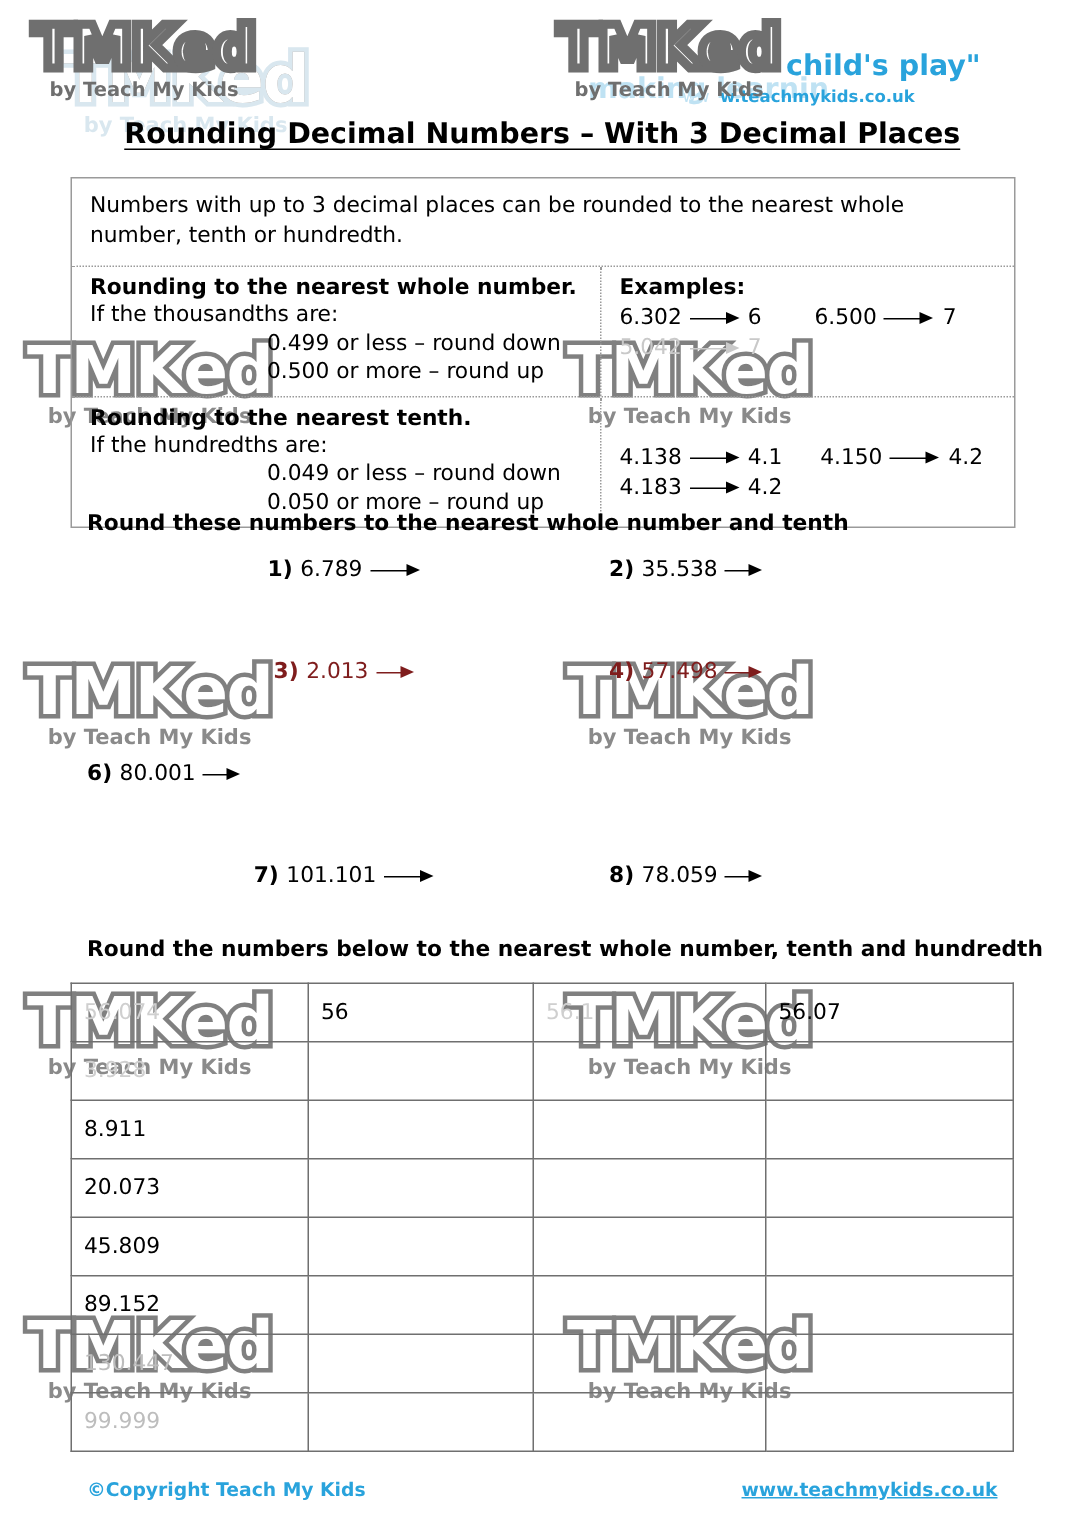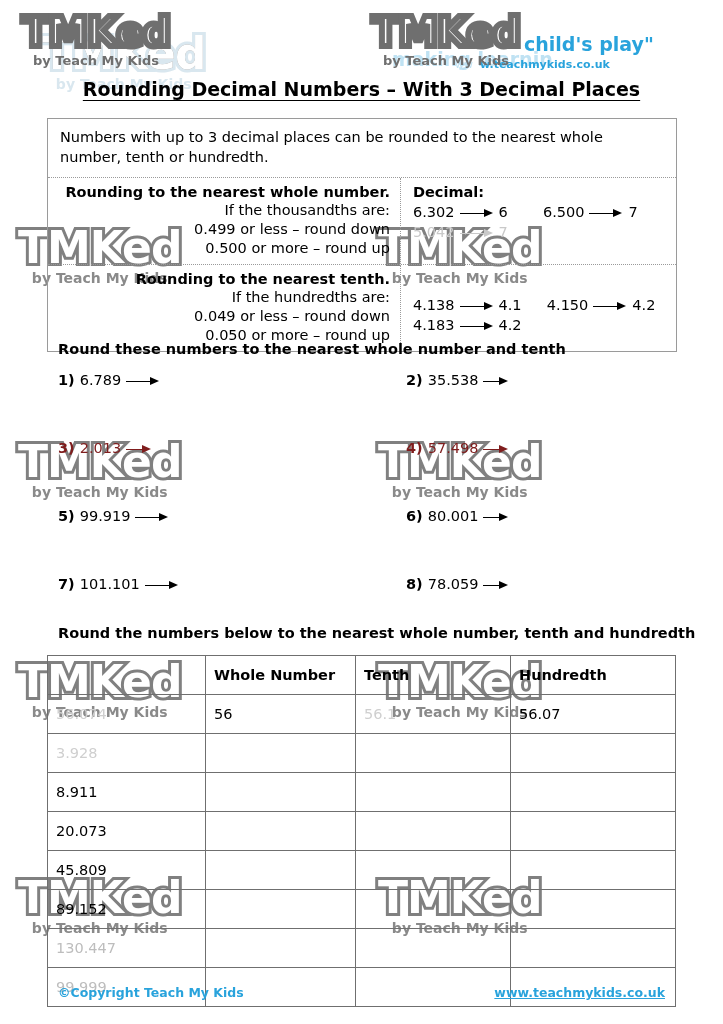--- a/index.html
+++ b/index.html
@@ -60,45 +60,45 @@
   }
 
   
   .rulebox{
     position:absolute;left:47px;top:118px;width:628px;z-index:6;
     border:1px solid #9a9a9a;background:transparent;
   }
   .rb-intro{padding:9px 12px 10px 12px;font-size:14.5px;line-height:1.35;}
   .rb-sep{border-top:1px dotted #9a9a9a;}
   .rb-row{display:flex;min-height:60px;}
-  .rb-left{width:352px;padding:6px 10px 8px 12px;box-sizing:border-box;text-align:right;}
+  .rb-left{width:352px;padding:6px 10px 8px 12px;box-sizing:border-box;}
   .rb-right{
     flex:1;padding:6px 10px 8px 12px;box-sizing:border-box;
     border-left:1px dotted #9a9a9a;
   }
   .rb-head{font-weight:bold;font-size:14.5px;}
-  .rb-line{font-size:14.5px;margin-top:2px;margin-left:40px;}
+  .rb-line{font-size:14.5px;margin-top:2px;}
   .rb-indent{padding-left:118px;font-size:14.5px;margin-top:3px;}
   .ex-line{font-size:14.5px;margin-top:4px;white-space:nowrap;}
   .ex-line.faded{color:#c9c9c9;}
   .arrow{display:inline-block;position:relative;vertical-align:middle;
     width:34px;height:9px;margin:0 5px;}
   .arrow::before{content:"";position:absolute;left:0;top:4px;width:26px;height:1.6px;background:currentColor;}
   .arrow::after{content:"";position:absolute;left:24px;top:0px;
     border-left:9px solid currentColor;border-top:4.5px solid transparent;border-bottom:4.5px solid transparent;}
   .arrow.short{width:26px;}
   .arrow.short::before{width:18px;}
   .arrow.short::after{left:16px;}
 
   
   .instr{position:absolute;z-index:6;font-weight:bold;font-size:14.5px;white-space:nowrap;}
 
   
   .qgrid{position:absolute;left:58px;top:372px;width:620px;z-index:6;}
-  .qrow{display:flex;height:68px;}
+  .qrow{display:flex;height:68px;text-align:center;}
   .qcell{width:348px;font-size:14.5px;white-space:nowrap;}
   .qcell.right{width:auto;}
   .qnum{font-weight:bold;margin-right:5px;}
   .qcell.obscured{color:#7f1d1d;}
 
   
   .tbl{position:absolute;left:47px;top:655px;width:628px;z-index:6;
     border-collapse:collapse;table-layout:fixed;background:transparent;}
   .tbl td,.tbl th{
     border:1px solid #6f6f6f;height:32px;padding:3px 8px;
@@ -151,21 +151,21 @@
     <div class="rb-sep"></div>
 
     <div class="rb-row">
       <div class="rb-left">
         <div class="rb-head">Rounding to the nearest whole number.</div>
         <div class="rb-line">If the thousandths are:</div>
         <div class="rb-indent">0.499 or less – round down</div>
         <div class="rb-indent">0.500 or more – round up</div>
       </div>
       <div class="rb-right">
-        <div class="rb-head">Decimal:</div>
+        <div class="rb-head">Examples:</div>
         <div class="ex-line">
           <span>6.302</span><span class="arrow"></span><span>6</span>
           <span style="display:inline-block;width:26px;"></span>
           <span>6.500</span><span class="arrow"></span><span>7</span>
         </div>
         <div class="ex-line faded">
           <span>5.042</span><span class="arrow"></span><span>7</span>
         </div>
       </div>
     </div>
@@ -215,23 +215,20 @@
     </div>
     <div class="qrow">
       <div class="qcell obscured">
         <span class="qnum">3)</span><span>2.013</span><span class="arrow short"></span>
       </div>
       <div class="qcell right obscured">
         <span class="qnum">4)</span><span>57.498</span><span class="arrow short"></span>
       </div>
     </div>
     <div class="qrow">
-      <div class="qcell">
-        <span class="qnum">5)</span><span>99.919</span><span class="arrow"></span>
-      </div>
       <div class="qcell right">
         <span class="qnum">6)</span><span>80.001</span><span class="arrow short"></span>
       </div>
     </div>
     <div class="qrow">
       <div class="qcell">
         <span class="qnum">7)</span><span>101.101</span><span class="arrow"></span>
       </div>
       <div class="qcell right">
         <span class="qnum">8)</span><span>78.059</span><span class="arrow short"></span>
@@ -251,26 +248,20 @@
   <div class="instr" style="left:58px;top:625px;">Round the numbers below to the nearest whole number, tenth and hundredth</div>
 
   <table class="tbl">
     <colgroup>
         <col class="c1">
         <col class="c2">
         <col class="c3">
         <col class="c4">
       </colgroup>
     <tbody>
-      <tr class="hdr">
-        <td></td>
-        <td>Whole Number</td>
-        <td>Tenth</td>
-        <td>Hundredth</td>
-      </tr>
       <tr>
         <td class="cell-faded">56.074</td>
         <td>56</td>
         <td class="cell-faded">56.1</td>
         <td>56.07</td>
       </tr>
       <tr>
         <td class="cell-faded">3.928</td>
         <td></td>
         <td></td>

